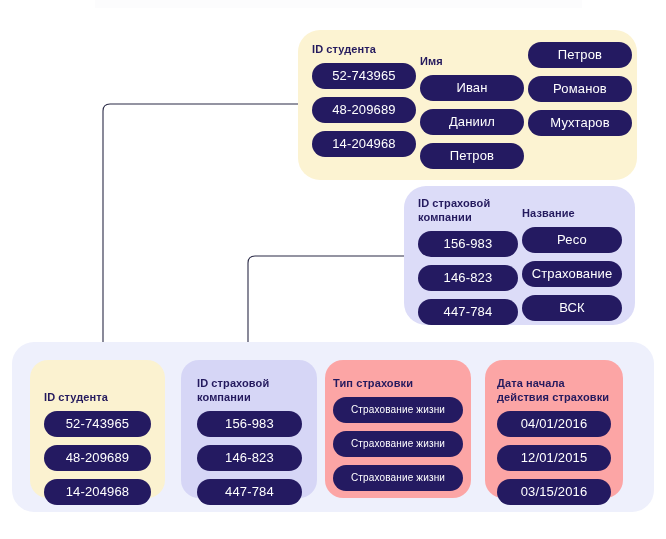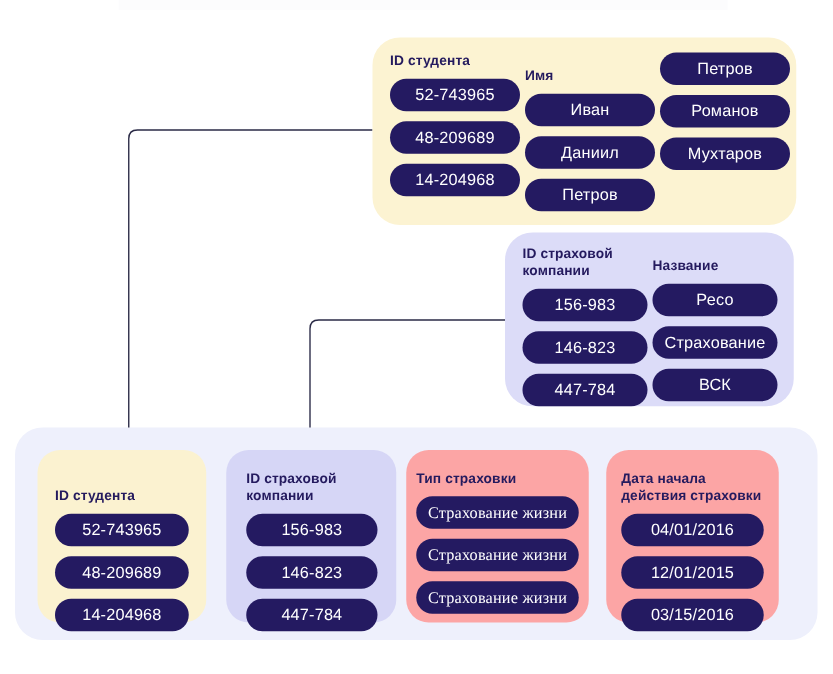--- a/index.html
+++ b/index.html
@@ -88,21 +88,21 @@
     font-size: 13px;
     line-height: 26px;
     height: 26px;
     text-align: center;
     margin-bottom: 8px;
     letter-spacing: .15px;
     white-space: nowrap;
     overflow: hidden;
   }
   .pill:last-child { margin-bottom: 0; }
-  .pill-sm { font-size: 13px; font-family: Liberation Serif, serif; }
+  .pill-sm { font-size: 10px; }
 </style>
 </head>
 <body>
 
 <div id="stage">
 
   <div class="top-band"></div>
 
   <svg id="connectors" viewBox="0 0 666 539">
     <path class="conn-line" d="M 298 104 L 110 104 Q 103 104 103 111 L 103 355"></path>

